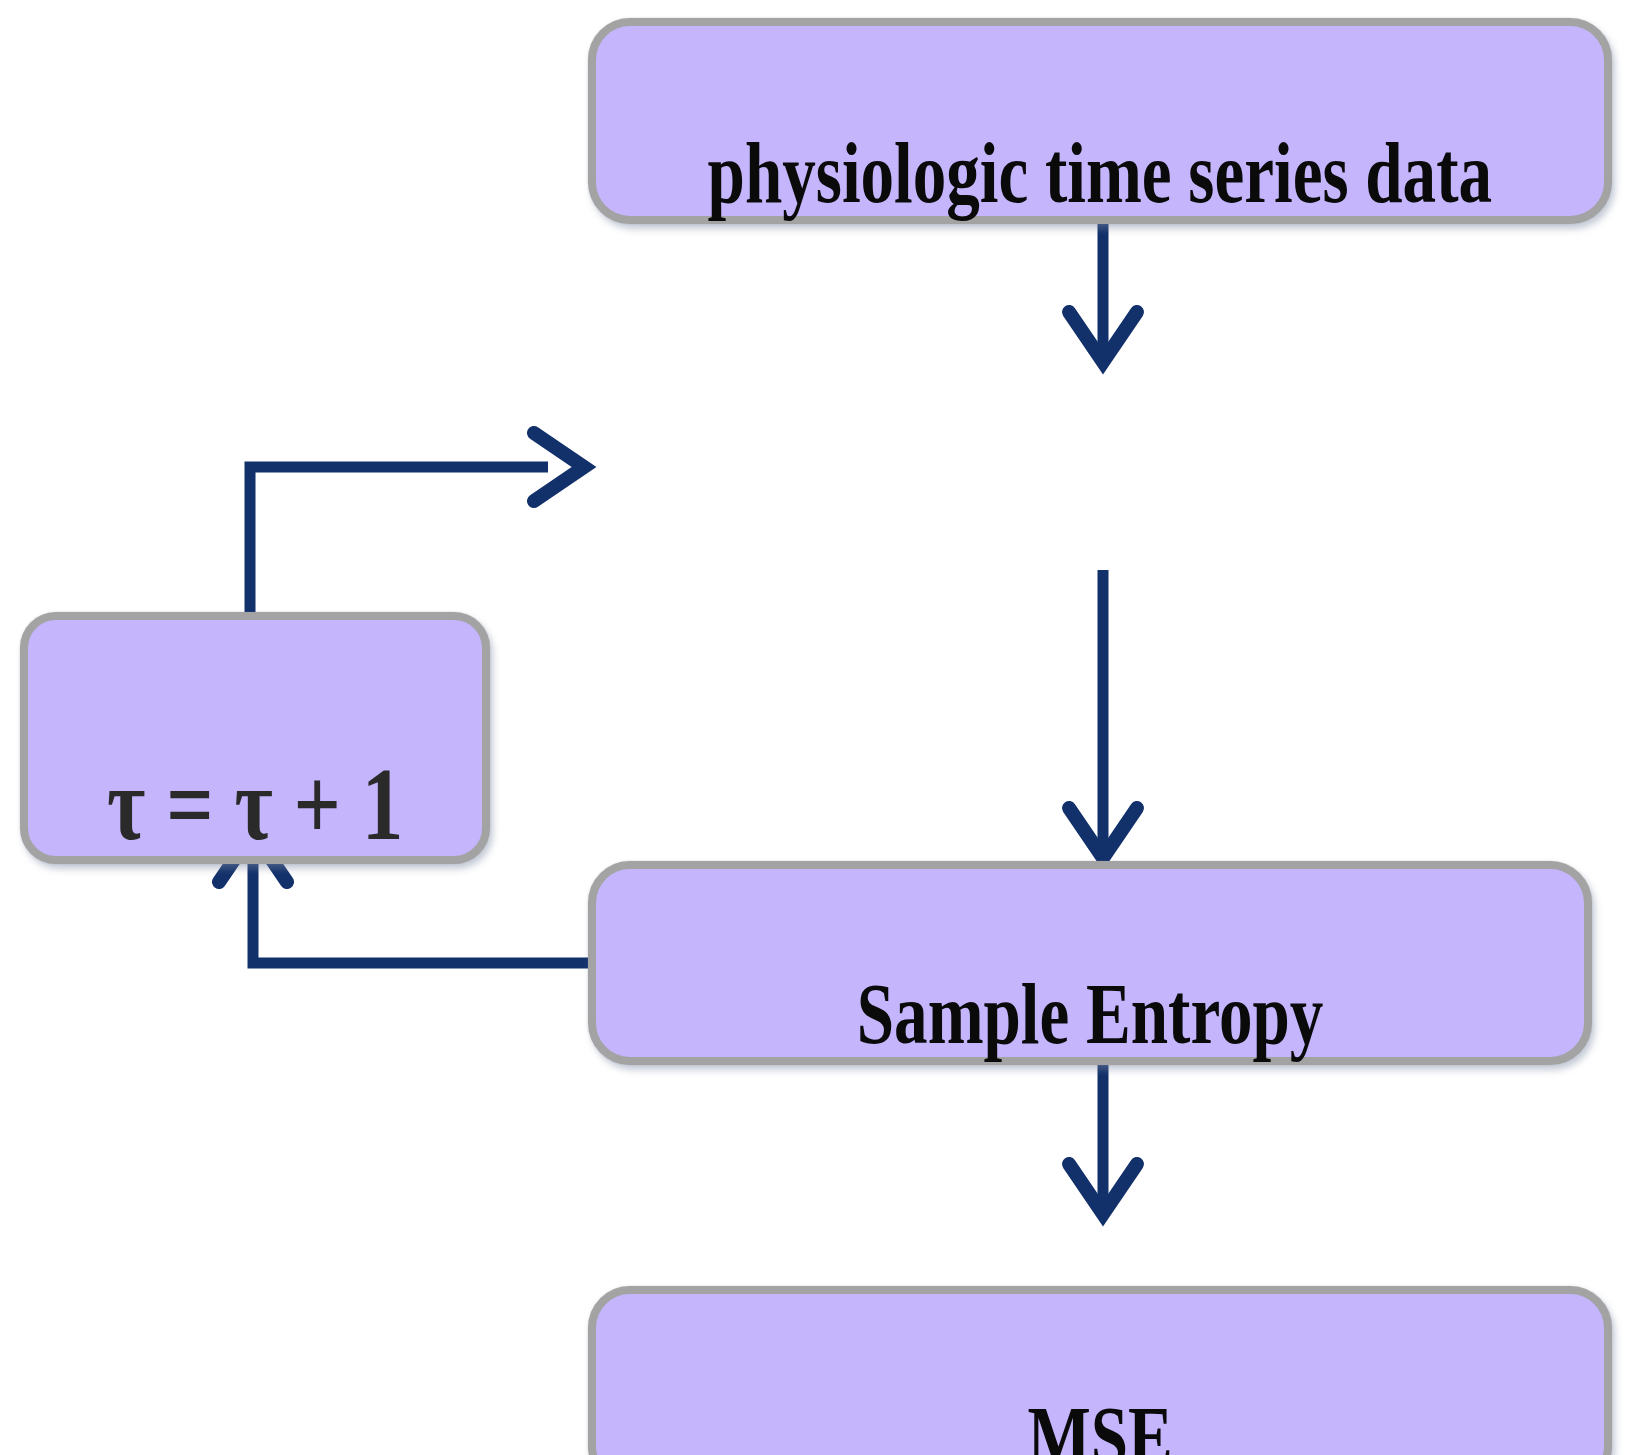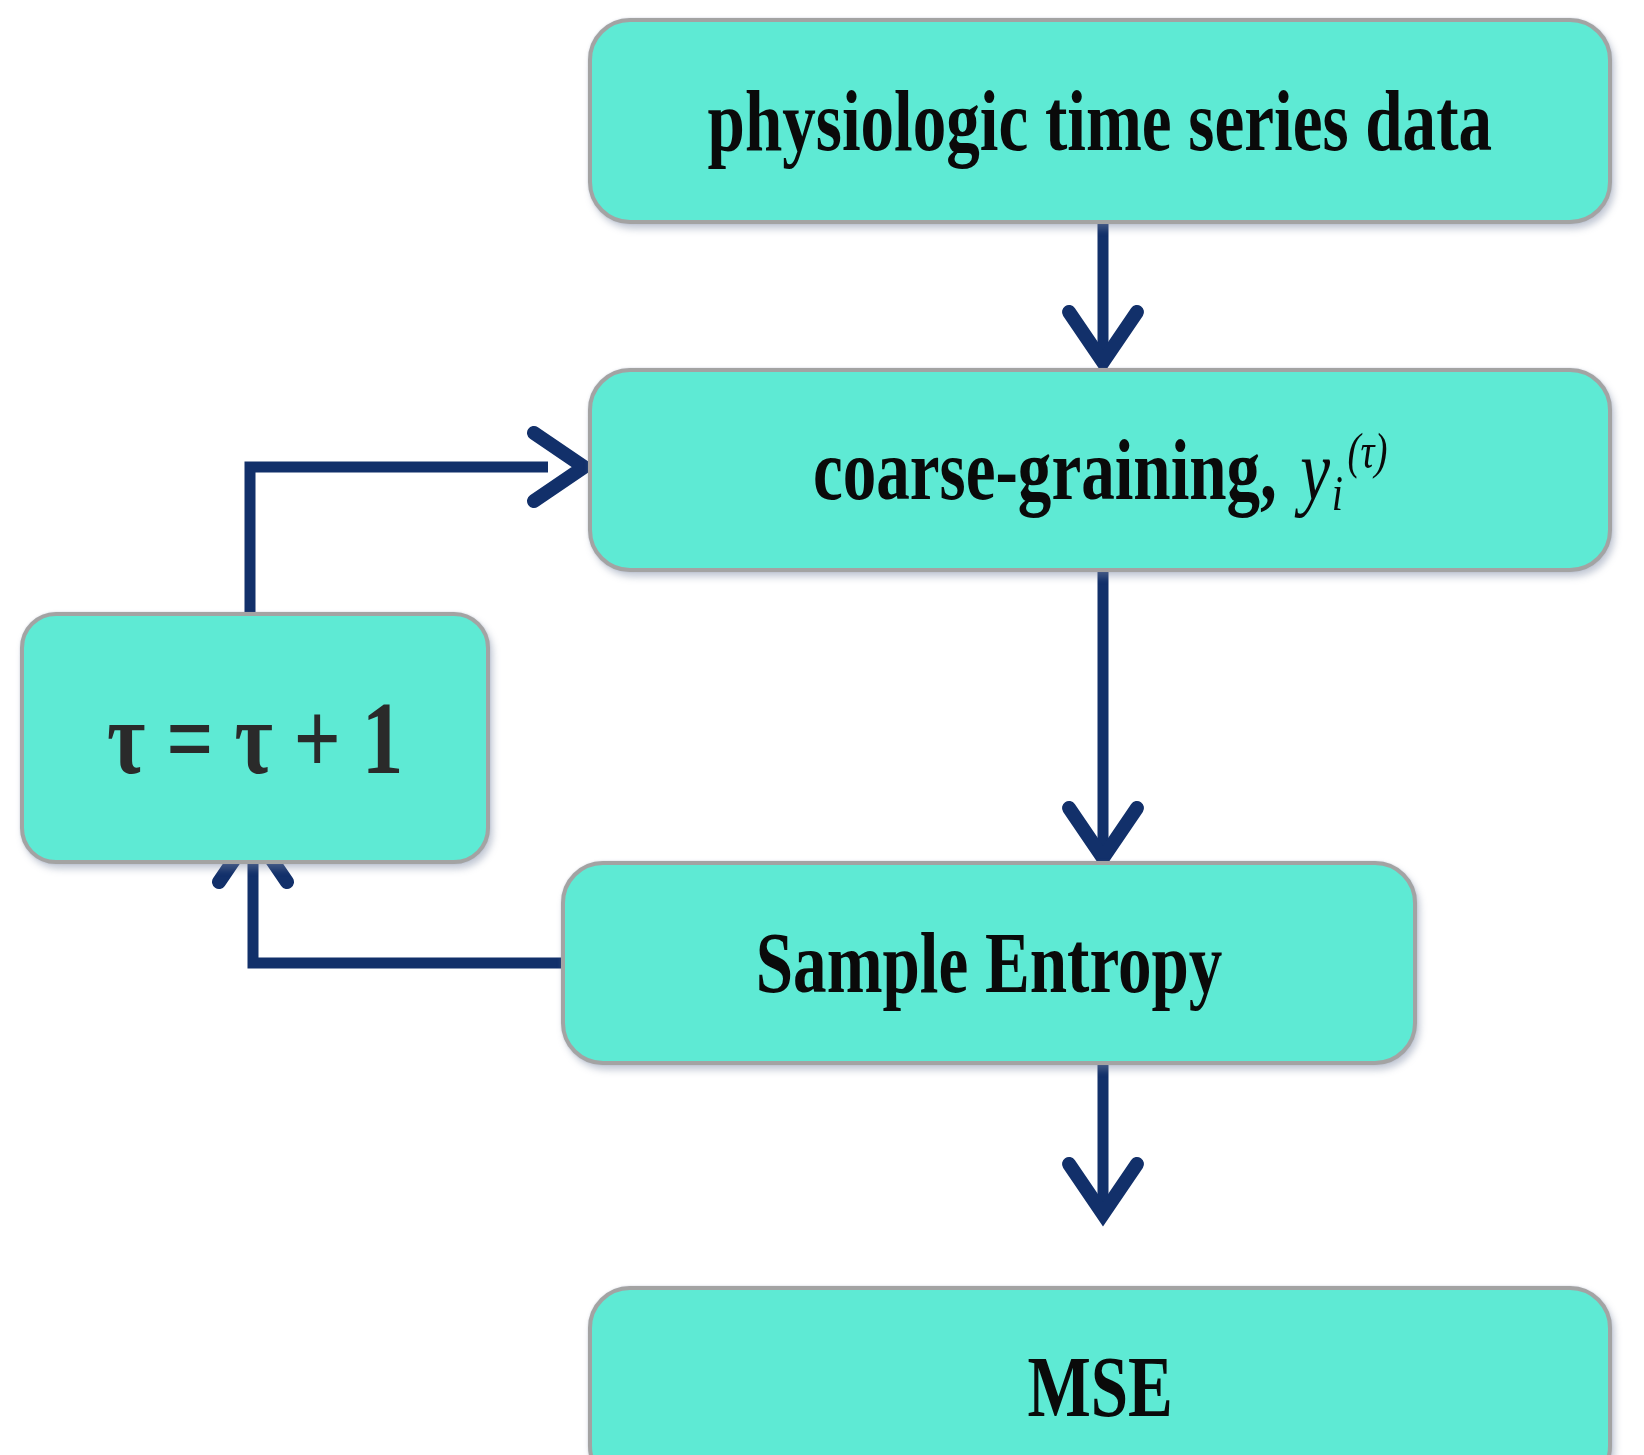--- a/index.html
+++ b/index.html
@@ -19,32 +19,32 @@
   }
   svg.connectors path {
     stroke: #12306a;
     fill: none;
   }
   svg.connectors .shaft { stroke-width: 11px; }
   svg.connectors .head  { stroke-width: 14px; stroke-linecap: round; stroke-linejoin: miter; }
   .node {
     position: absolute;
     box-sizing: border-box;
-    background: #5eead4;
-    border: 4px solid #a3a3a3;
+    background: #c4b5fd;
+    border: 8px solid #a3a3a3;
     border-radius: 42px;
     display: flex;
-    align-items: center;
+    align-items: flex-end;
     justify-content: center;
     z-index: 2;
     box-shadow: 3px 5px 7px rgba(125, 138, 165, 0.45), 0 0 2px rgba(125, 138, 165, 0.35);
   }
   .node-input    { left: 588px;  top: 18px;   width: 1024px; height: 206px; }
   .node-coarse   { left: 588px;  top: 368px;  width: 1024px; height: 204px; }
-  .node-sampen   { left: 561px;  top: 861px;  width: 856px; height: 204px; }
+  .node-sampen   { left: 588px;  top: 861px;  width: 1004px; height: 204px; }
   .node-mse      { left: 588px;  top: 1286px; width: 1024px; height: 202px; }
   .node-tau      { left: 20px;   top: 612px;  width: 470px;  height: 252px; border-radius: 36px; }
   .lbl {
     display: inline-block;
     transform: scaleX(0.78);
     white-space: nowrap;
     font-weight: 700;
     font-size: 86px;
     color: #0a0a0a;
     letter-spacing: 0px;
@@ -108,25 +108,20 @@
     <g>
       <path class="shaft" d="M250 614 V 467 H 548"></path>
       <path class="head" d="M534 433 L584 467 L534 501"></path>
     </g>
   </svg>
 
   <div class="node node-input">
     <span class="lbl">physiologic time series data</span>
   </div>
 
-  <div class="node node-coarse">
-    <span class="lbl">
-      <span>coarse-graining,</span><span class="var-y">y</span><span class="var-sub">i</span><span class="var-sup">(τ)</span>
-    </span>
-  </div>
 
   <div class="node node-tau">
     <span class="lbl">τ = τ + 1</span>
   </div>
 
   <div class="node node-sampen">
     <span class="lbl">Sample Entropy</span>
   </div>
 
   <div class="node node-mse">

